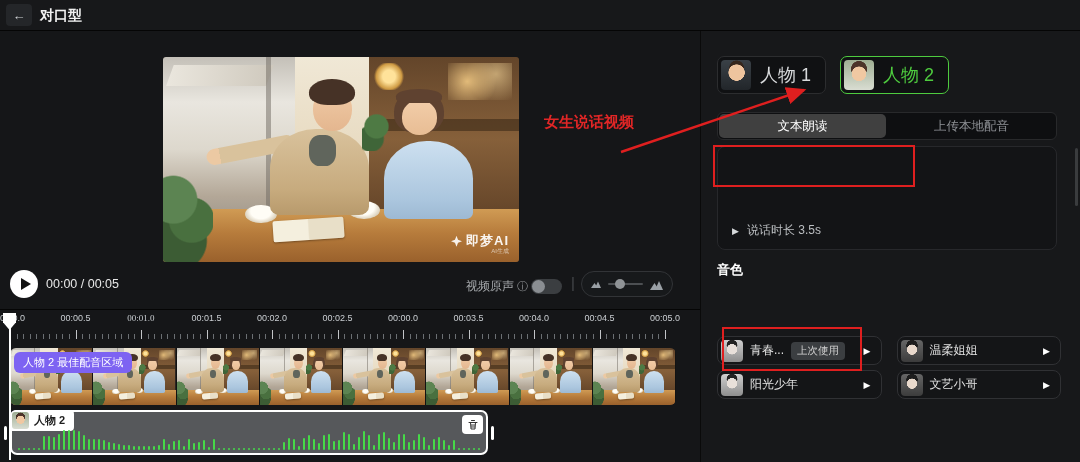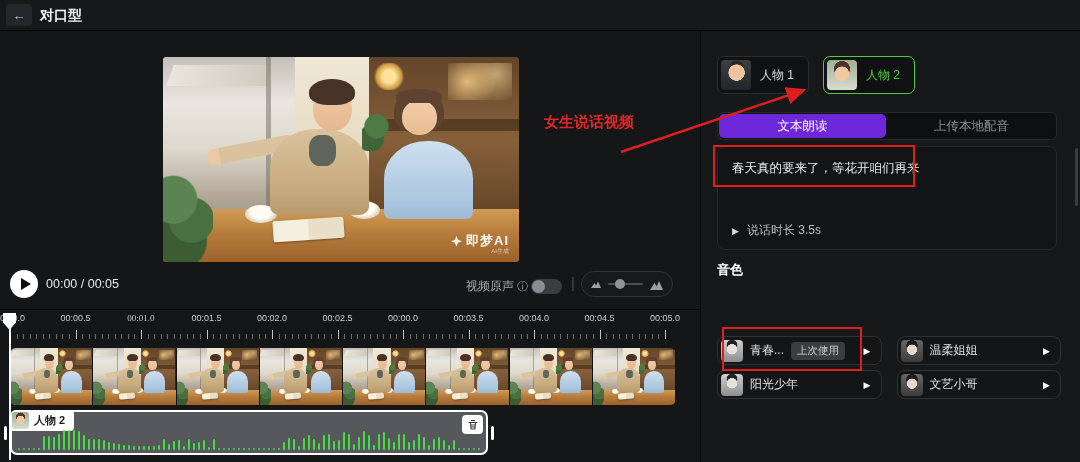--- a/index.html
+++ b/index.html
@@ -88,41 +88,41 @@
   .ph-line{position:absolute;left:9px;top:313px;width:2px;height:147px;background:#fff;z-index:8;}
   .ph-flag{position:absolute;left:3px;top:313px;width:13px;height:17px;background:#fff;z-index:9;
            clip-path:polygon(0 0,100% 0,100% 55%,50% 100%,0 55%);}
 
   
   .panel{position:absolute;left:700px;top:30px;width:380px;height:432px;background:#17181a;border-left:1px solid #0a0a0a;}
   .char-row{position:absolute;left:16px;top:26px;display:flex;gap:14px;}
   .char-tab{display:flex;align-items:center;gap:9px;height:38px;padding:3px 14px 3px 3px;border:1px solid #2c2d2f;
             border-radius:7px;background:#101113;box-sizing:border-box;cursor:pointer;}
   .char-tab .thumb{width:30px;height:30px;border-radius:4px;}
-  .char-tab .cl{font-size:12px;color:#d8dadc;}
+  .char-tab .cl{font-size:18px;color:#d8dadc;}
   .char-tab.active{border-color:#4ecb3f;}
   .char-tab.active .cl{color:#4ecb3f;}
 
   .face{position:relative;overflow:hidden;display:inline-block;}
   .face-m{background:radial-gradient(circle at 52% 42%,#eec49e 0 34%,transparent 36%),
           radial-gradient(circle at 52% 26%,#35261c 0 26%,transparent 28%),
           linear-gradient(180deg,#3a4147,#22262a);}
   .face-f{background:radial-gradient(circle at 50% 46%,#f0c8a2 0 32%,transparent 34%),
           radial-gradient(circle at 50% 30%,#4c342a 0 30%,transparent 32%),
           linear-gradient(180deg,#9fae93,#d9ddd2);}
   .face-g1{background:radial-gradient(circle at 50% 42%,#e8e0da 0 30%,transparent 32%),
            radial-gradient(circle at 50% 24%,#222 0 26%,transparent 28%),linear-gradient(180deg,#cfcfcf,#8e8e8e);}
   .face-g2{background:radial-gradient(circle at 50% 44%,#e9d9cc 0 30%,transparent 32%),
            radial-gradient(circle at 50% 26%,#1d1d1d 0 28%,transparent 30%),linear-gradient(180deg,#666,#3c3c3c);}
 
   .seg{position:absolute;left:16px;top:82px;width:340px;height:28px;background:#0e0f11;border:1px solid #28292b;
        border-radius:6px;display:flex;box-sizing:border-box;}
   .seg-item{flex:1;display:flex;align-items:center;justify-content:center;font-size:12.5px;color:#8f9296;
             border-radius:5px;margin:1px;cursor:pointer;}
-  .seg-item.active{background:#6d28d9;color:#fff;}
+  .seg-item.active{background:#404040;color:#fff;}
 
   .script-box{position:absolute;left:16px;top:116px;width:340px;height:104px;background:#131416;border:1px solid #27282b;
               border-radius:8px;box-sizing:border-box;padding:12px 14px;}
   .script-text{font-size:12.5px;color:#ededed;line-height:1.5;}
   .dur{position:absolute;left:14px;bottom:10px;font-size:12px;color:#bcbfc2;display:flex;gap:8px;align-items:center;}
   .dur .tri{font-size:9px;color:#d6d9db;}
   .scrollbar{position:absolute;left:374px;top:118px;width:3px;height:58px;background:#3a3c3e;border-radius:2px;}
 
   .voice-title{position:absolute;left:16px;top:231px;font-size:13px;font-weight:bold;color:#fff;}
   .cat-row{position:absolute;left:16px;top:261px;width:352px;display:flex;align-items:center;gap:24px;font-size:12px;color:#abaeb1;}
@@ -549,20 +549,21 @@
           <i class="sp p-man-hair"></i>
           <i class="sp p-woman-hair"></i>
           <i class="sp p-woman"></i>
           <i class="sp p-woman-head"></i>
           <i class="sp p-fringe"></i>
           <i class="sp p-plant2"></i>
           <i class="sp p-plant"></i>
         </div>
       </div>
     </div>
+  <div class="track-badge">人物 2 最佳配音区域</div>
 
   <div class="aclip">
     <span class="handle l"></span>
     <span class="handle r"></span>
     <div class="achip">
       <span class="av face face-f"></span>
       <span>人物 2</span>
     </div>
     <div class="trash">
       <svg width="12" height="12" viewBox="0 0 24 24">
@@ -679,21 +680,20 @@
           <span class="thumb face face-f"></span>
           <span class="cl">人物 2</span>
         </div>
       </div>
     <div class="seg" id="mode-tabs">
         <div class="seg-item active">文本朗读</div>
         <div class="seg-item">上传本地配音</div>
       </div>
 
     <div class="script-box">
-      <div class="script-text">春天真的要来了，等花开咱们再来</div>
       <div class="dur">
         <span class="tri">▶</span>
         <span>说话时长 3.5s</span>
       </div>
     </div>
     <div class="scrollbar"></div>
 
     <div class="voice-title">音色</div>
     <div class="voice-grid" id="voice-grid">
         <div class="voice">

